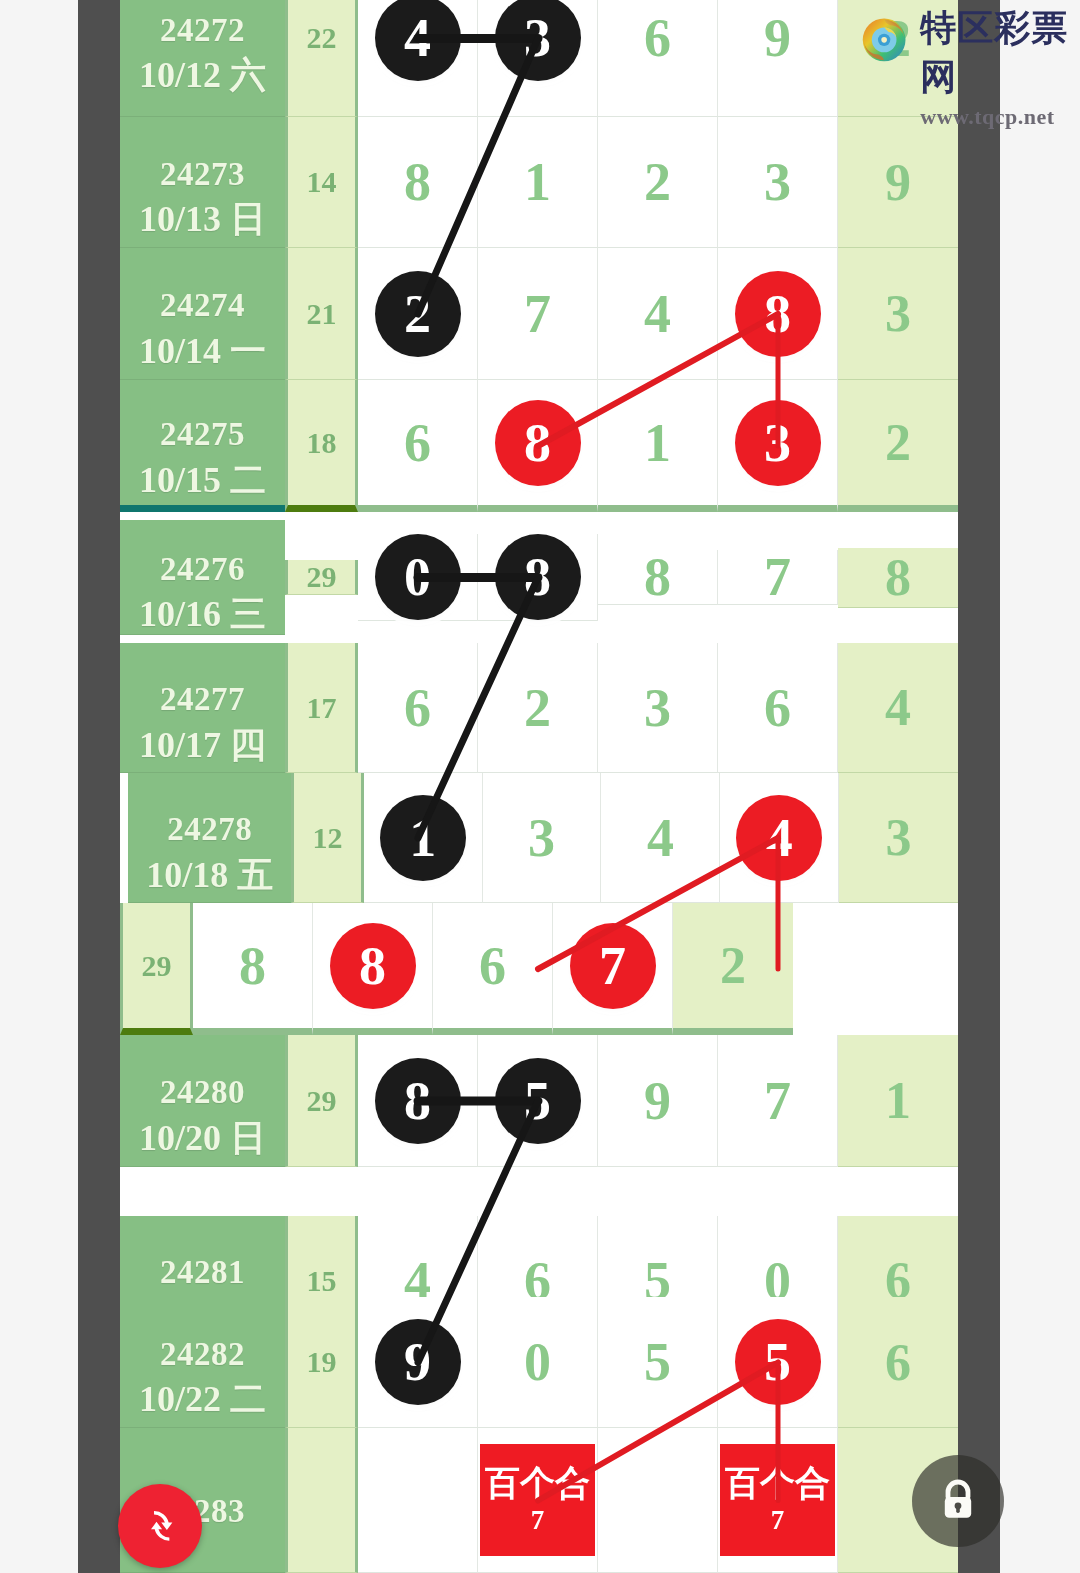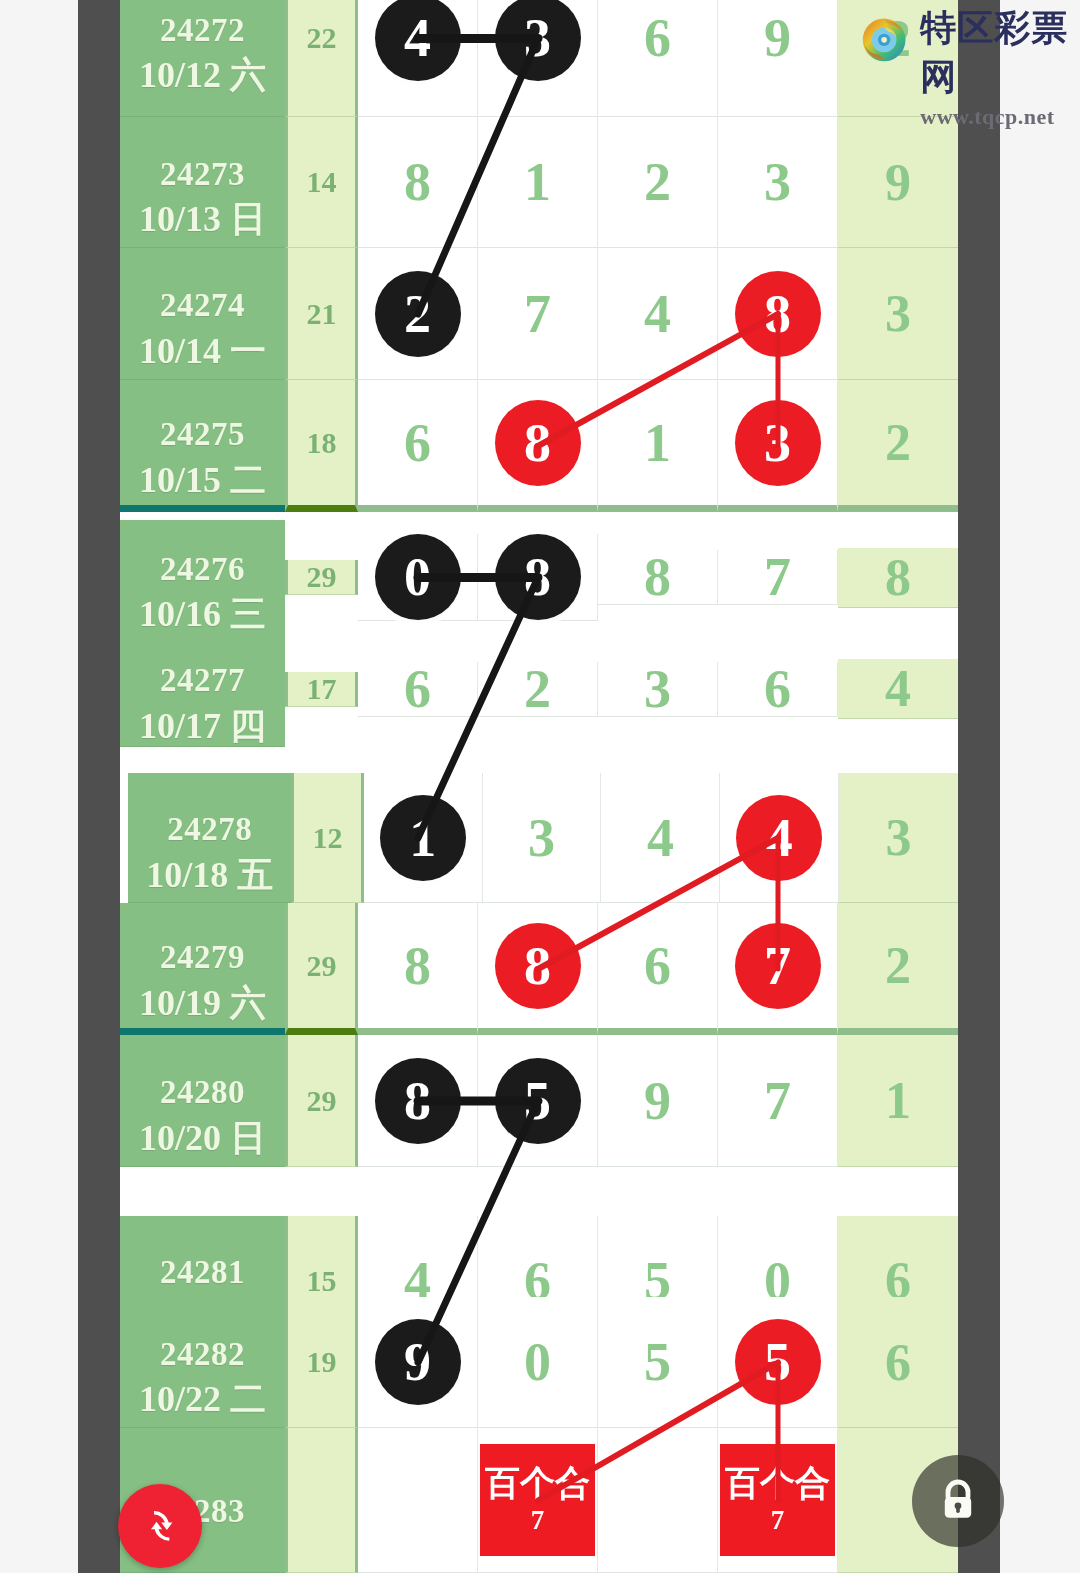--- a/index.html
+++ b/index.html
@@ -193,21 +193,21 @@
           <div class="ball black">8</div>
         </div>
         <div class="cell c-num">
           <div class="plain">8</div>
         </div>
         <div class="cell c-num">
           <div class="plain">7</div>
         </div>
         <div class="cell c-tail">8</div>
       </div>
-      <div class="row" style="top: 624px; height: 130px; align-items: center;">
+      <div class="row" style="top: 643px; height: 130px;">
         <div class="cell c-issue">
           <div class="iss">24277</div>
           <div class="dat">10/17 四</div>
         </div>
         <div class="cell c-sum">17</div>
         <div class="cell c-num">
           <div class="plain">6</div>
         </div>
         <div class="cell c-num">
           <div class="plain">2</div>
@@ -234,24 +234,20 @@
         </div>
         <div class="cell c-num">
           <div class="plain">4</div>
         </div>
         <div class="cell c-num">
           <div class="ball red">4</div>
         </div>
         <div class="cell c-tail">3</div>
       </div>
       <div class="row grp-end" style="top: 903px; height: 132px;">
-        <div class="cell c-issue">
-          <div class="iss">24279</div>
-          <div class="dat">10/19 六</div>
-        </div>
         <div class="cell c-sum">29</div>
         <div class="cell c-num">
           <div class="plain">8</div>
         </div>
         <div class="cell c-num">
           <div class="ball red">8</div>
         </div>
         <div class="cell c-num">
           <div class="plain">6</div>
         </div>

